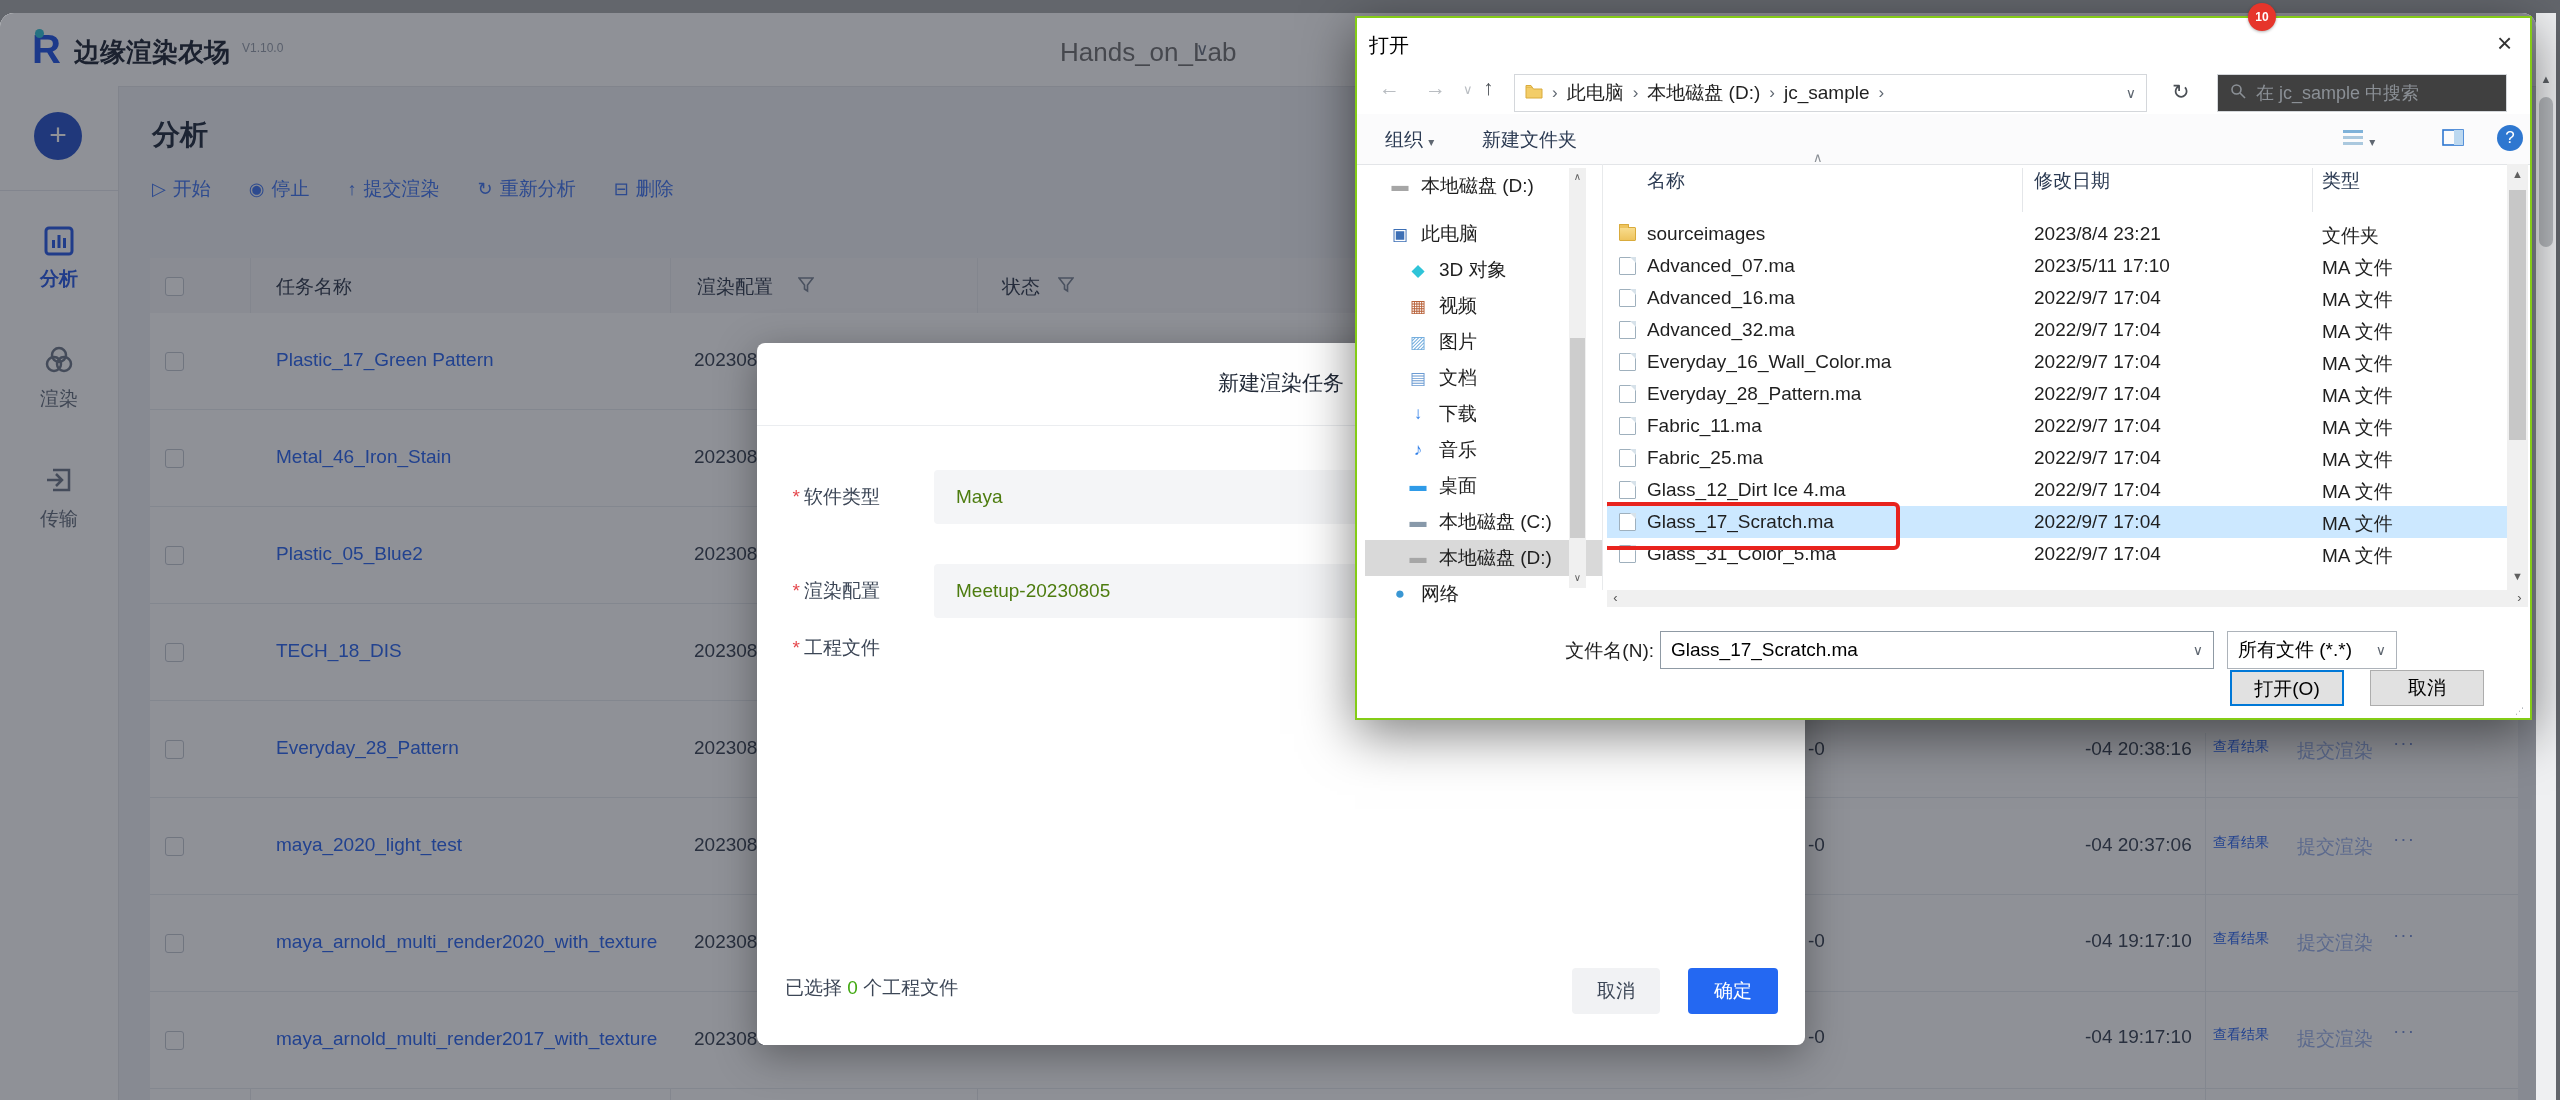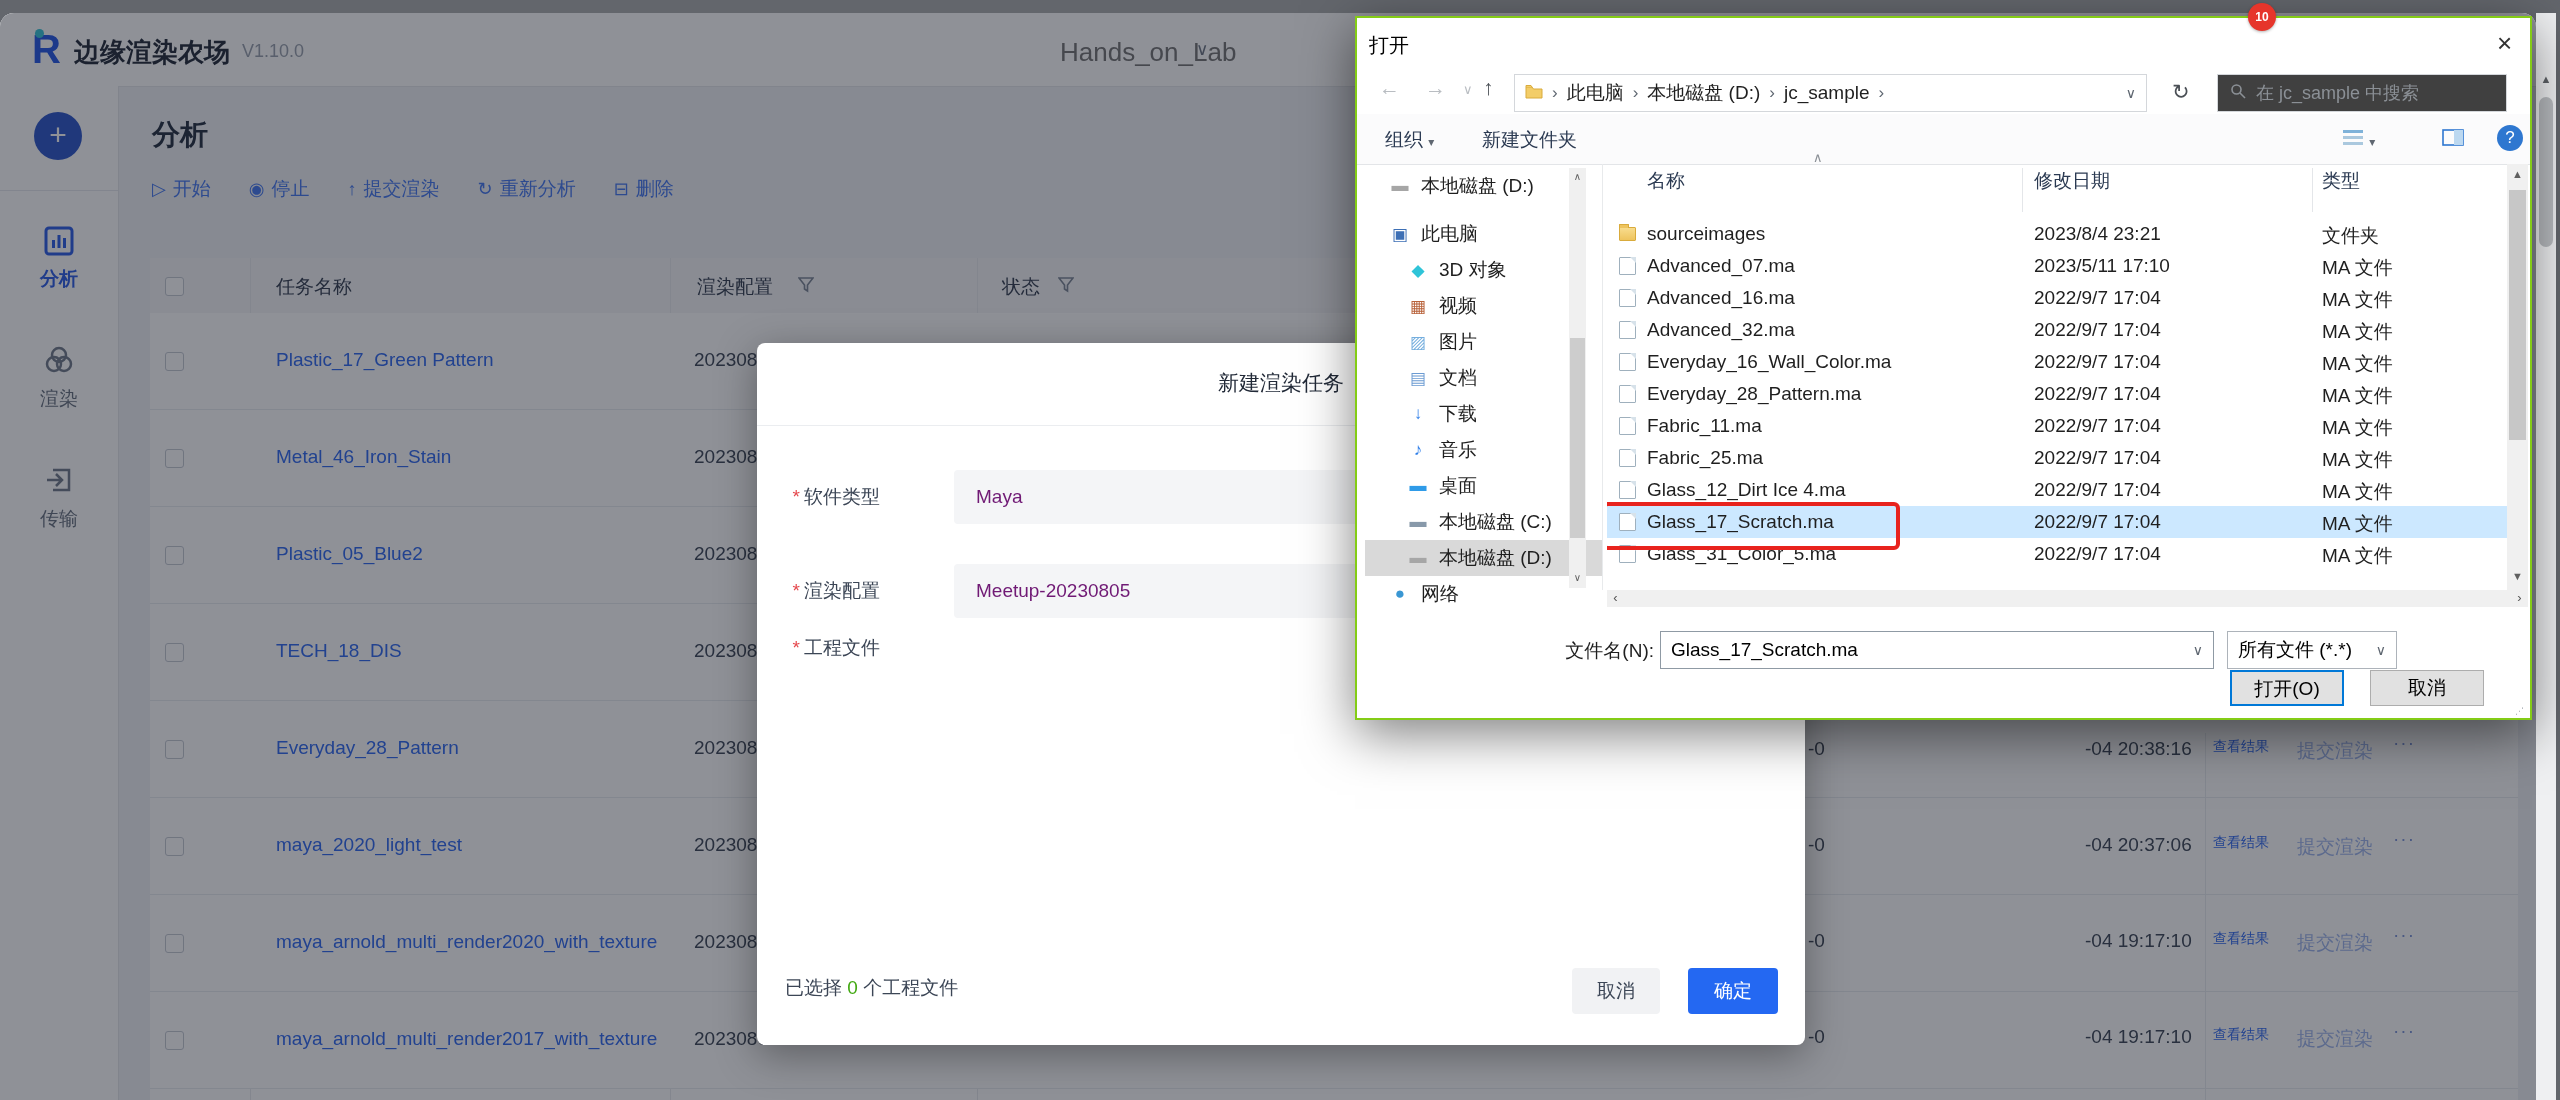--- a/index.html
+++ b/index.html
@@ -5,21 +5,21 @@
   html,body{margin:0;padding:0;background:#63666c;font-family:"Liberation Sans",sans-serif;}
   #root{position:relative;width:2560px;height:1100px;background:#63666c;overflow:hidden;}
   
   #appwin{position:absolute;left:0;top:13px;width:2536px;height:1087px;background:#f0f2f5;border-radius:14px 14px 0 0;overflow:hidden;}
   #mask{position:absolute;inset:0;background:rgba(20,26,38,0.48);z-index:40;}
   
   #hdr{position:absolute;left:0;top:0;width:100%;height:73px;background:#fff;border-bottom:1px solid #e4e6ea;}
   .logo-r{position:absolute;left:32px;top:14px;font-size:40px;font-weight:800;color:#2457e6;line-height:44px;}
   .logo-r::before{content:"";position:absolute;left:3px;top:2px;width:9px;height:9px;border-radius:50%;background:#35c3d6;}
   .logo-name{position:absolute;left:74px;top:22px;font-size:26px;font-weight:700;color:#222a38;}
-  .logo-ver{position:absolute;left:242px;top:28px;font-size:18px;color:#98a0ad;}
+  .logo-ver{position:absolute;left:242px;top:28px;font-size:12px;color:#98a0ad;}
   .proj{position:absolute;left:1060px;top:24px;font-size:26px;color:#737373;}
   .proj-caret{position:absolute;left:1196px;top:26px;font-size:17px;color:#6b7482;}
   
   #side{position:absolute;left:0;top:73px;width:118px;height:1014px;background:#fff;border-right:1px solid #e4e6ea;}
   .plusbtn{position:absolute;left:34px;top:26px;width:48px;height:48px;border-radius:50%;background:#2b55c9;color:#fff;font-size:30px;text-align:center;line-height:46px;}
   .side-div{position:absolute;left:0;top:104px;width:118px;height:1px;background:#e7e9ed;}
   .snav{position:absolute;left:0;width:118px;text-align:center;}
   .snav .slab{display:block;margin-top:6px;font-size:19px;color:#66707f;}
   .snav.active .slab{color:#2b5ce6;font-weight:700;}
   .snav svg{display:inline-block;}
@@ -51,21 +51,21 @@
   
   #pgscroll{position:absolute;left:2536px;top:13px;width:20px;height:1087px;background:#eff0f2;z-index:45;}
   #pgscroll .sarr{position:absolute;left:0;width:20px;text-align:center;font-size:11px;color:#5f6368;}
   #pgscroll .thumb{position:absolute;left:3px;width:14px;background:#b9bcc0;border-radius:7px;}
   
   #modal{position:absolute;left:757px;top:343px;width:1048px;height:702px;background:#fff;border-radius:8px;box-shadow:0 10px 40px rgba(0,0,0,.35);z-index:60;}
   .mtitle{position:absolute;left:0;top:26px;width:100%;text-align:center;font-size:21px;color:#222a38;}
   .mdiv{position:absolute;left:0;top:82px;width:100%;height:1px;background:#ebedf0;}
   .mlabel{position:absolute;width:160px;text-align:right;font-size:19px;color:#3c4656;}
   .req{color:#e5484d;margin-right:4px;}
-  .minput{position:absolute;left:197px;width:769px;height:54px;background:#f4f5f7;border-radius:4px;font-size:19px;color:#701a75;line-height:54px;padding-left:22px;box-sizing:border-box;}
+  .minput{position:absolute;left:177px;width:769px;height:54px;background:#f4f5f7;border-radius:4px;font-size:19px;color:#4d7c0f;line-height:54px;padding-left:22px;box-sizing:border-box;}
   .upload{position:absolute;left:191px;top:305px;width:769px;height:267px;background:#fafbfc;border-radius:4px;}
   .upcta{position:absolute;left:0;top:178px;width:100%;text-align:center;font-size:20px;color:#2e77f6;}
   .upcount{position:absolute;left:0;top:214px;width:100%;text-align:center;font-size:19px;color:#333d4f;}
   .green{color:#43a913;}
   .mfoot-txt{position:absolute;left:28px;top:632px;font-size:19px;color:#3c4656;}
   .mbtn{position:absolute;top:625px;height:46px;border-radius:4px;font-size:19px;text-align:center;line-height:46px;}
   .mbtn.cancel{left:815px;width:88px;background:#f1f2f4;color:#3c4656;}
   .mbtn.ok{left:931px;width:90px;background:#2468F2;color:#fff;}
   
   #dlg{position:absolute;left:1355px;top:16px;width:1177px;height:704px;background:#fff;border:2px solid #84cc16;box-sizing:border-box;box-shadow:0 14px 50px rgba(0,0,0,.5);z-index:70;font-size:19px;color:#1a1a1a;}

